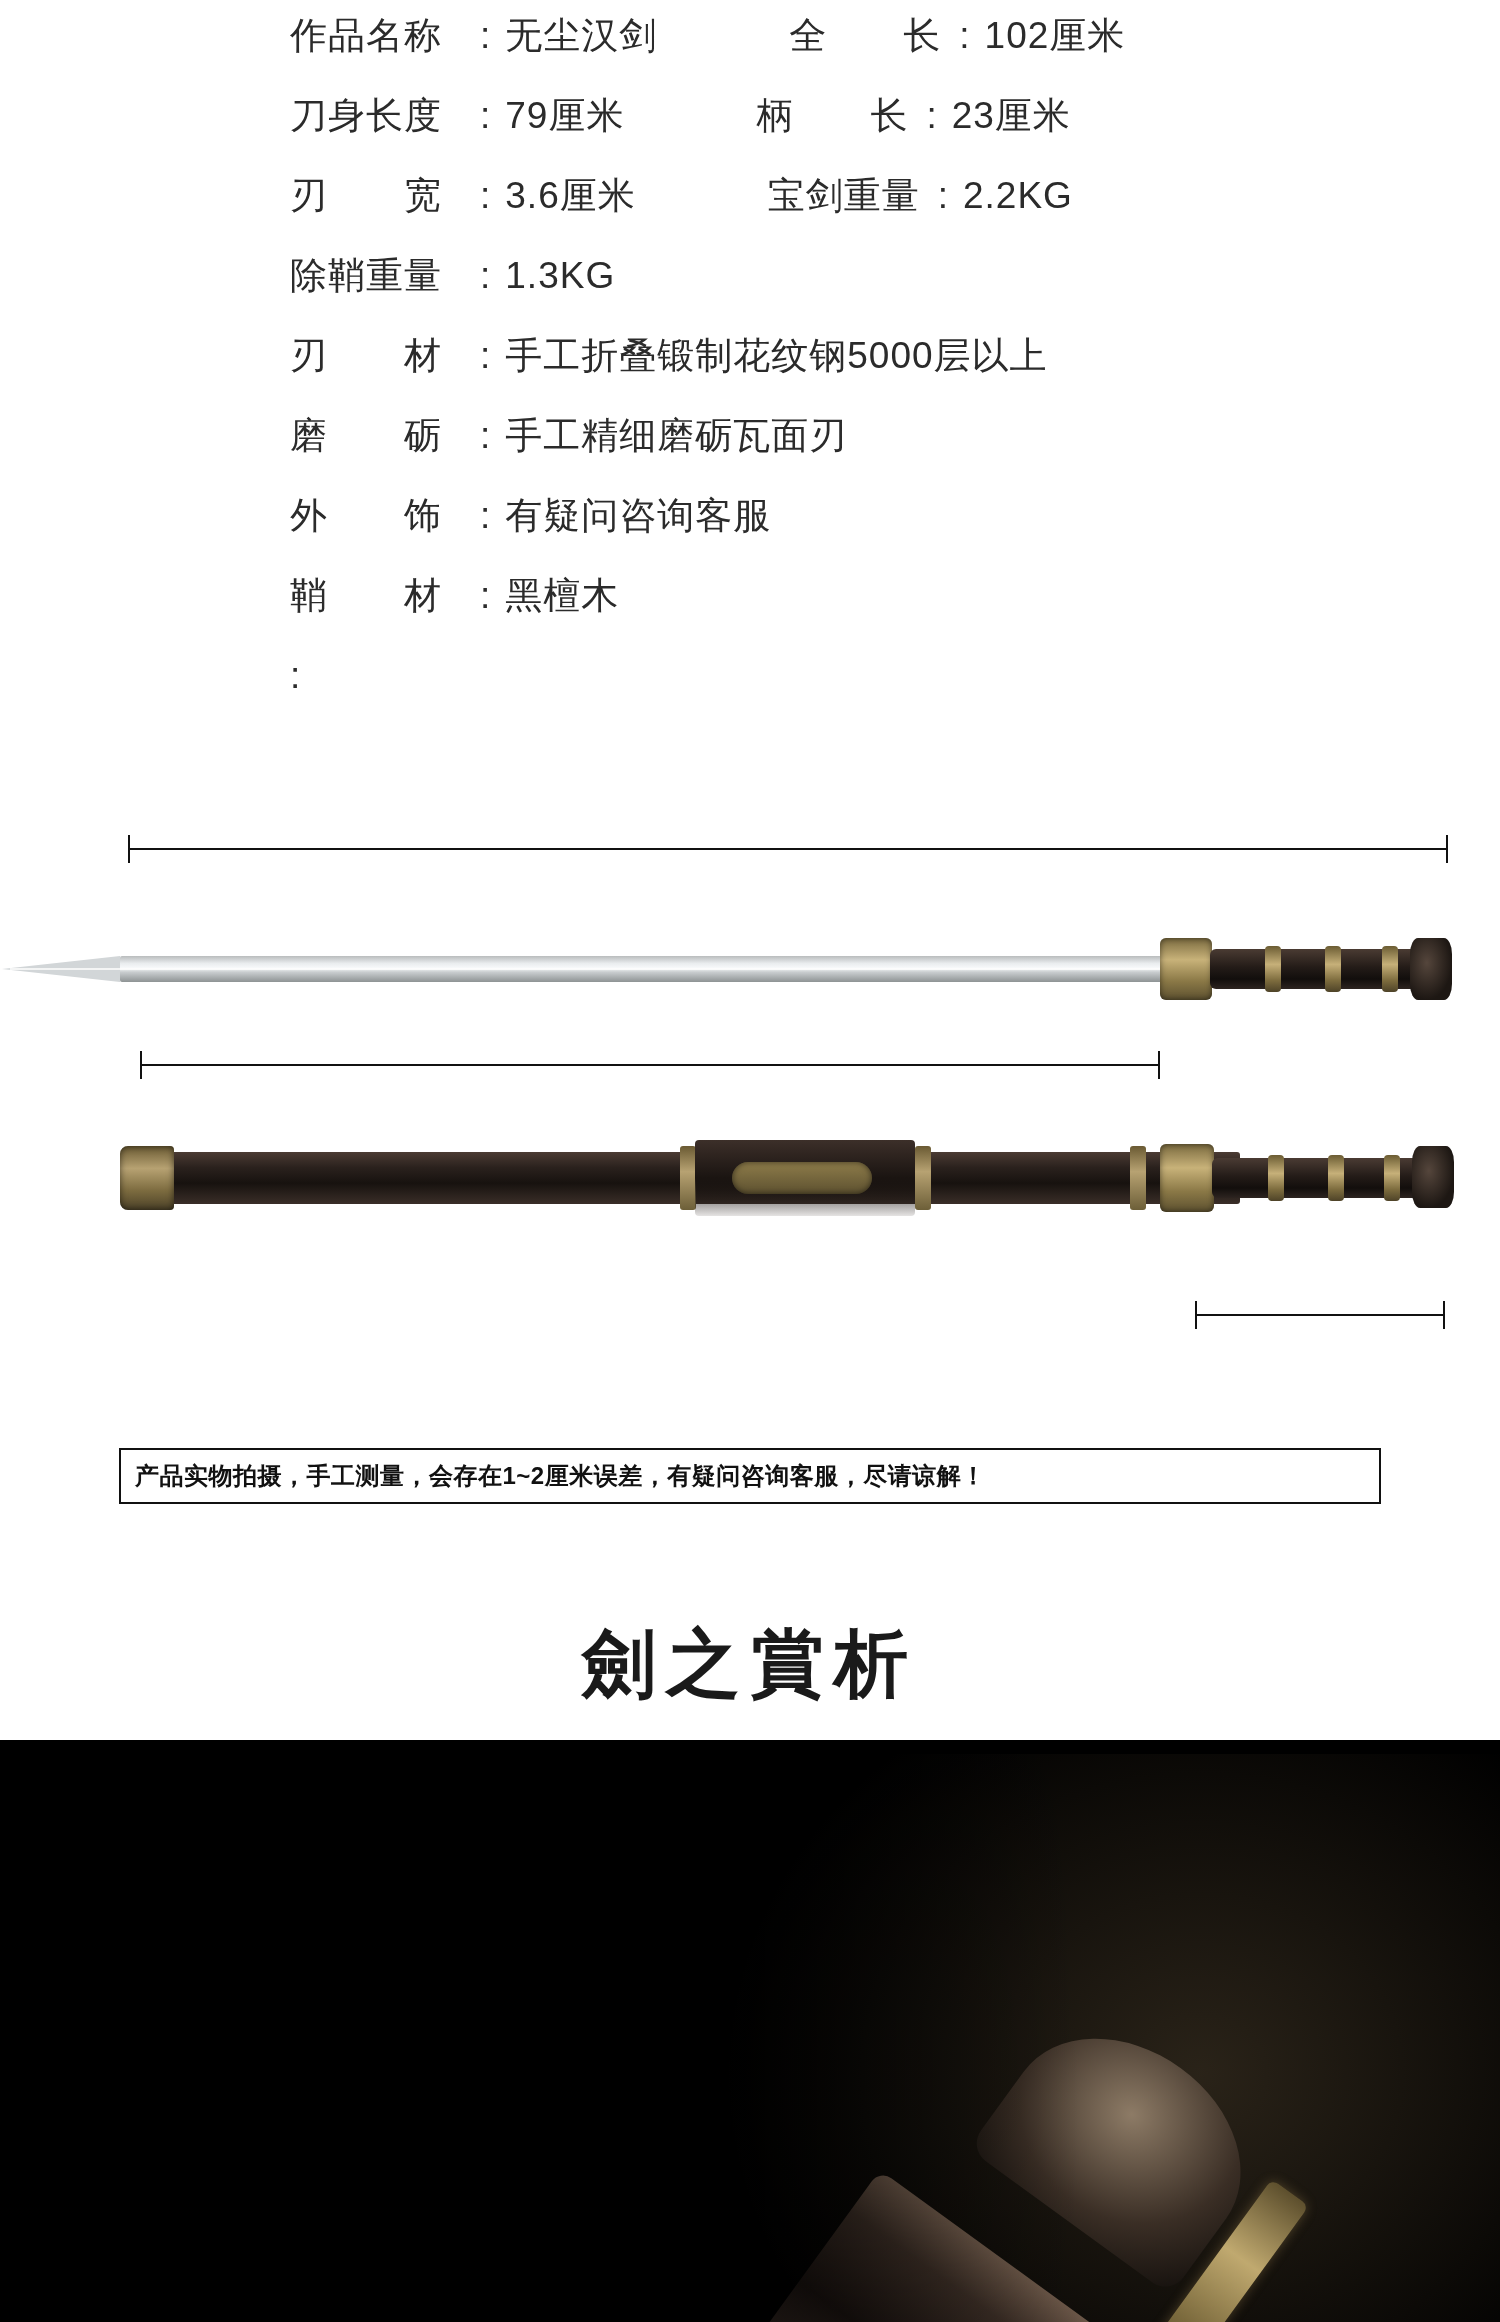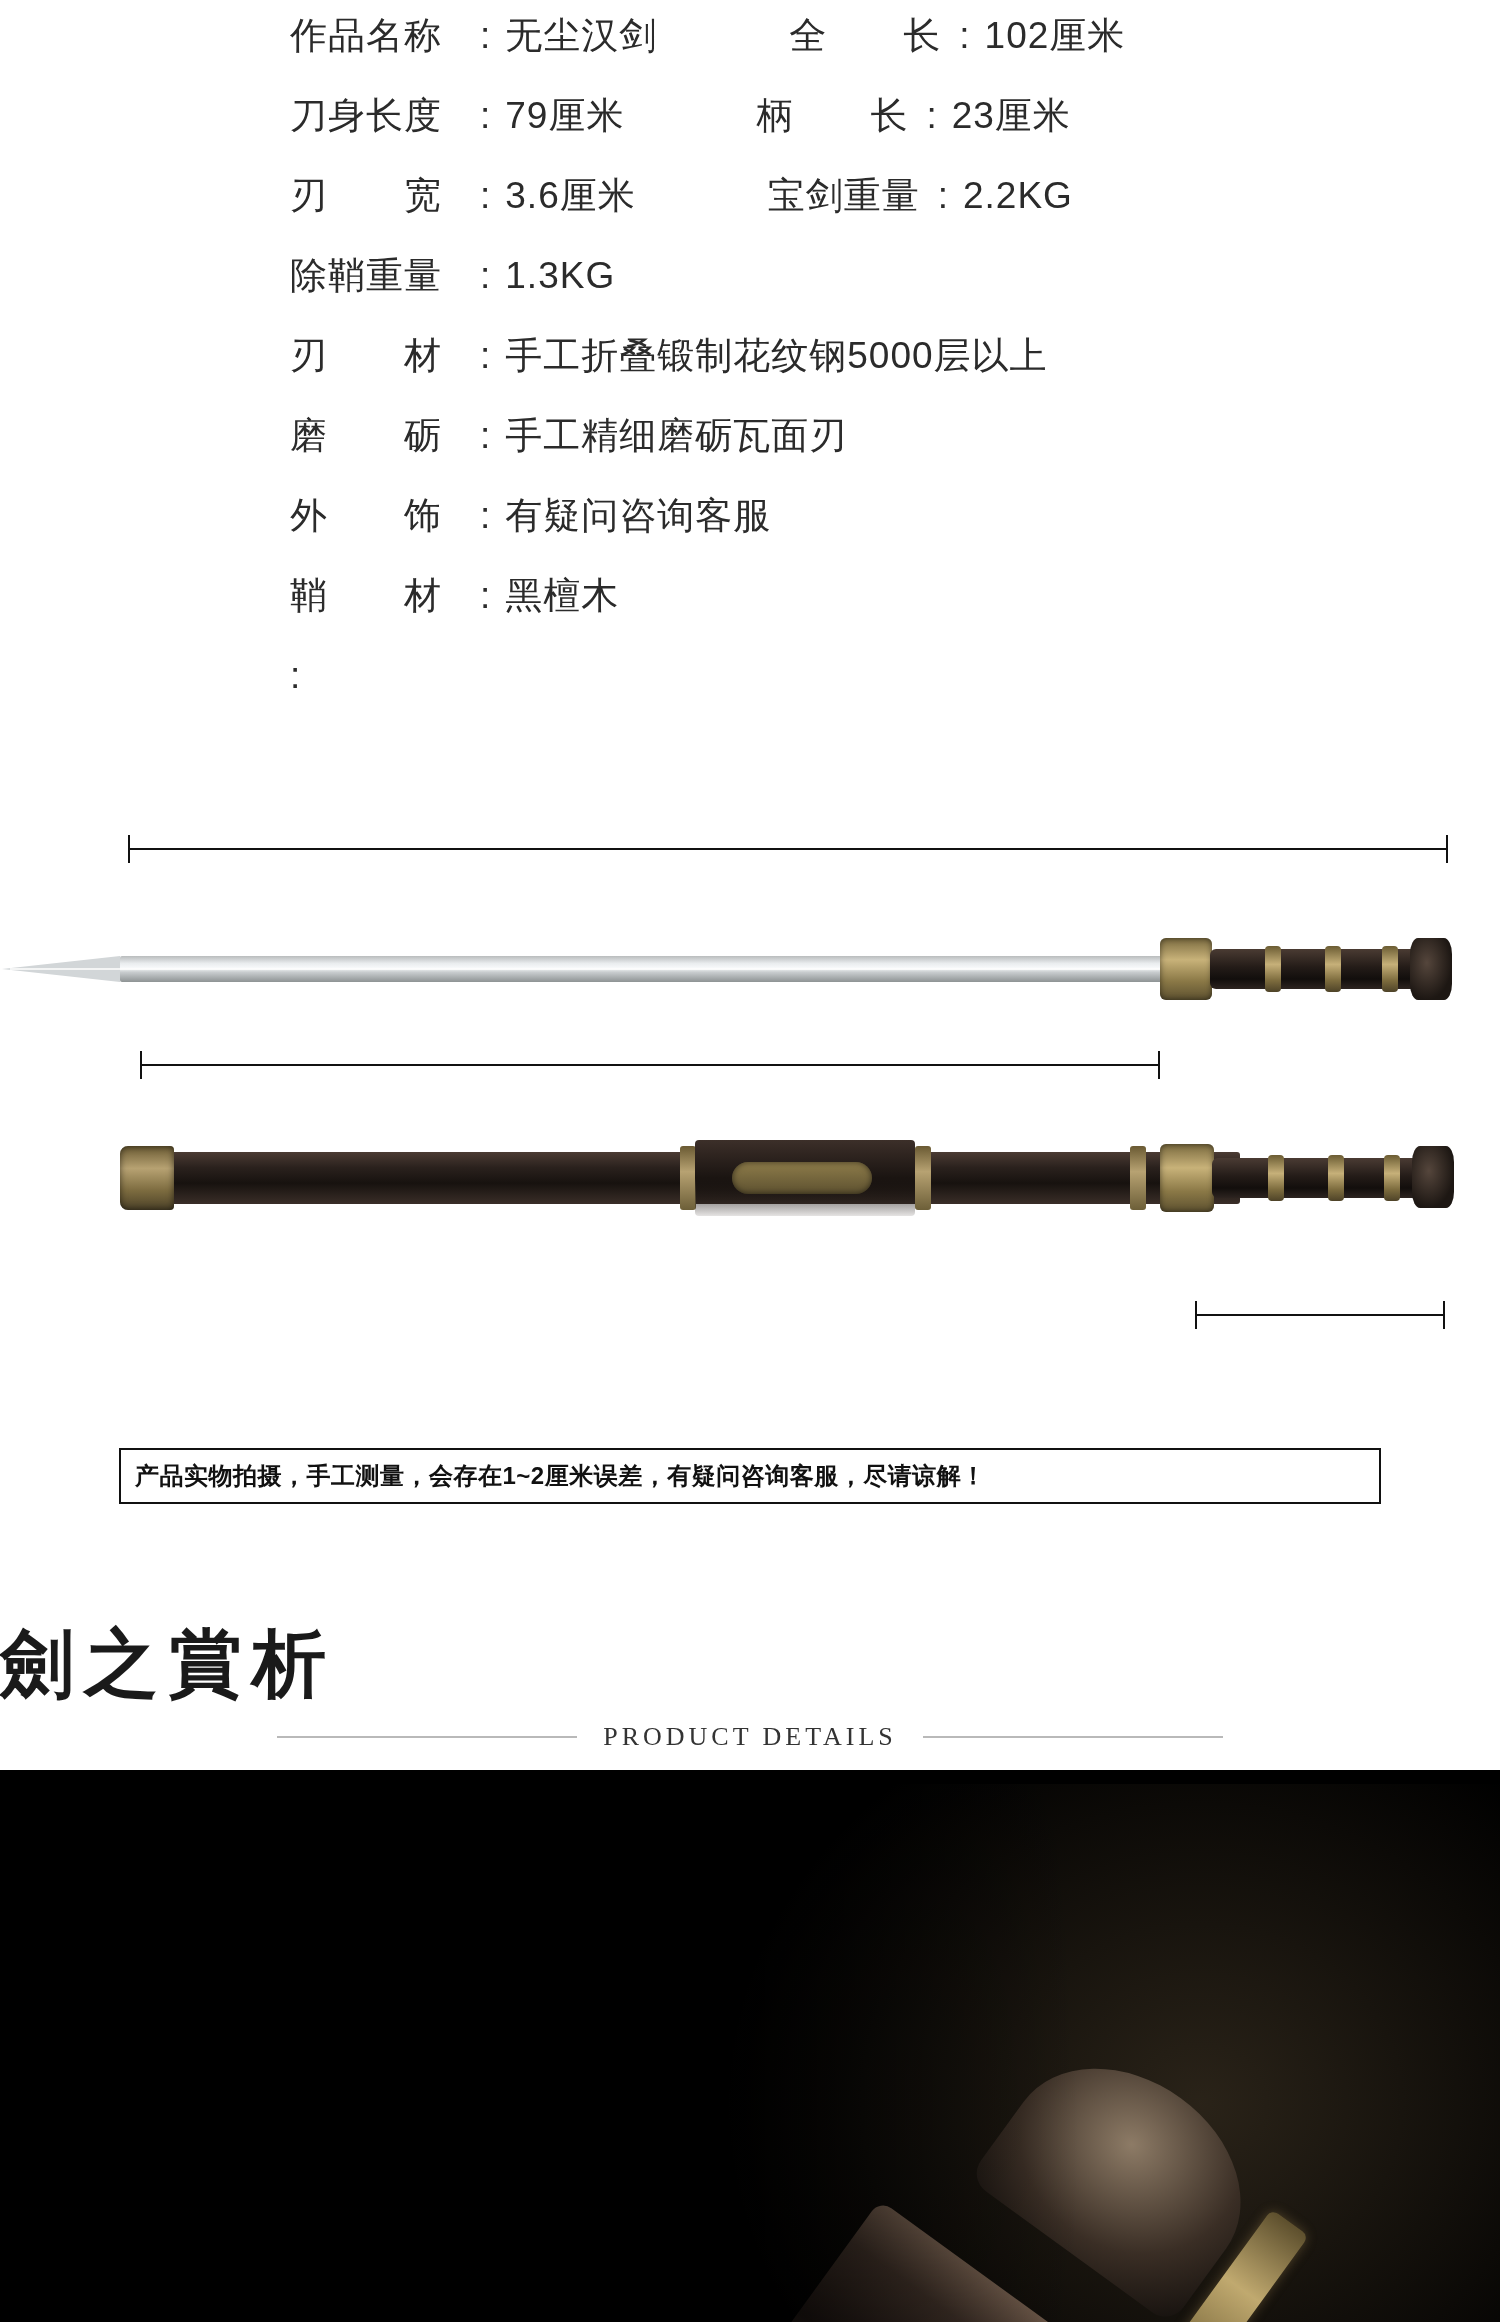--- a/index.html
+++ b/index.html
@@ -206,22 +206,22 @@
     line-height:1.35;
     letter-spacing:0.5px;
     color:#111;
     font-weight:600;
     white-space:nowrap;
   }
 
   
   .section{
     margin-top:120px;
-    text-align:left;
-    padding-bottom:18px;
+    text-align:center;
+    padding-bottom:34px;
   }
   .section-title{
     font-family:"Liberation Serif","DejaVu Serif",serif;
     font-size:74px;
     font-weight:700;
     letter-spacing:10px;
     color:#1a1a1a;
     line-height:1.1;
   }
   .section-sub-wrap{
@@ -394,25 +394,20 @@
       <div class="ring" style="left:1208px;top:31px;"></div>
       <div class="ring" style="left:1264px;top:31px;"></div>
       <div class="pommel-s"></div>
     </div>
   </div>
 
   <div class="notice">产品实物拍摄，手工测量，会存在1~2厘米误差，有疑问咨询客服，尽请谅解！</div>
 
   <div class="section">
     <div class="section-title">劍之賞析</div>
-    <div class="section-sub-wrap">
-      <span class="rule"></span>
-      <span class="section-sub">PRODUCT DETAILS</span>
-      <span class="rule"></span>
-    </div>
   </div>
 
   <div class="hero">
     <div class="hero-glow"></div>
     <div class="hero-grip"></div>
     <div class="hero-pommel"></div>
     <div class="hero-ring hr1"></div>
 
     <div class="hero-fade"></div>
   </div>

